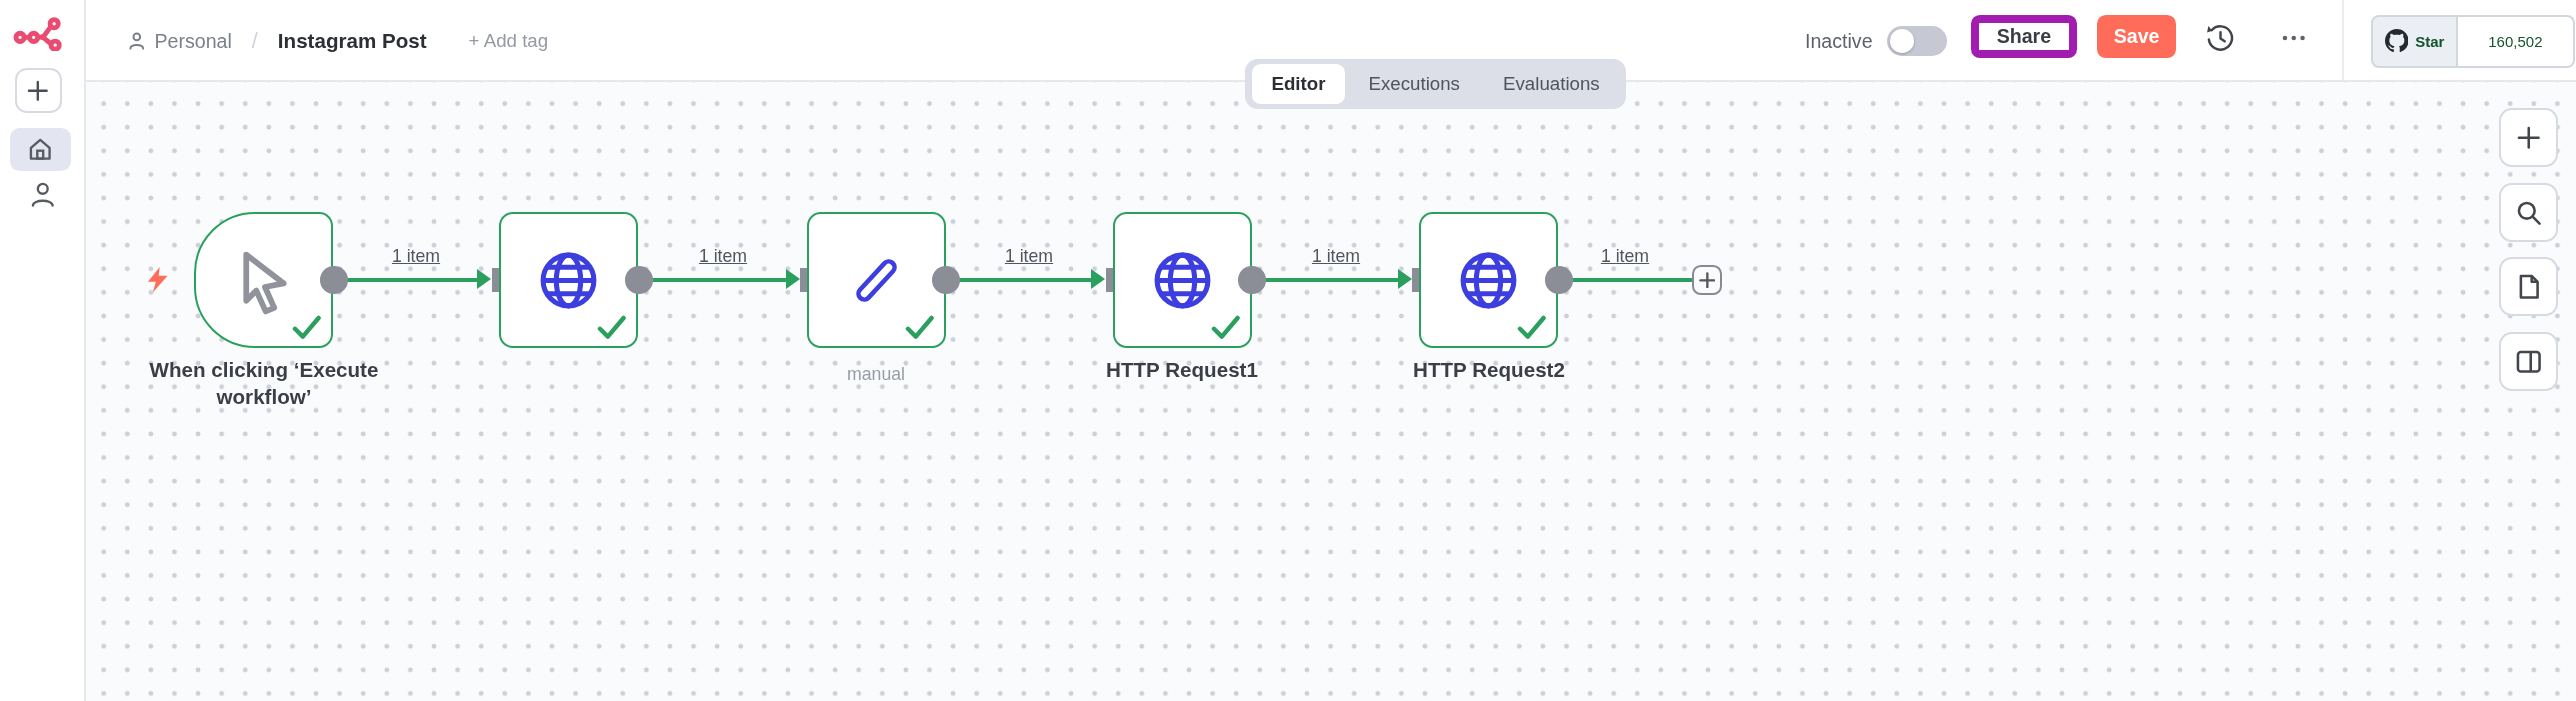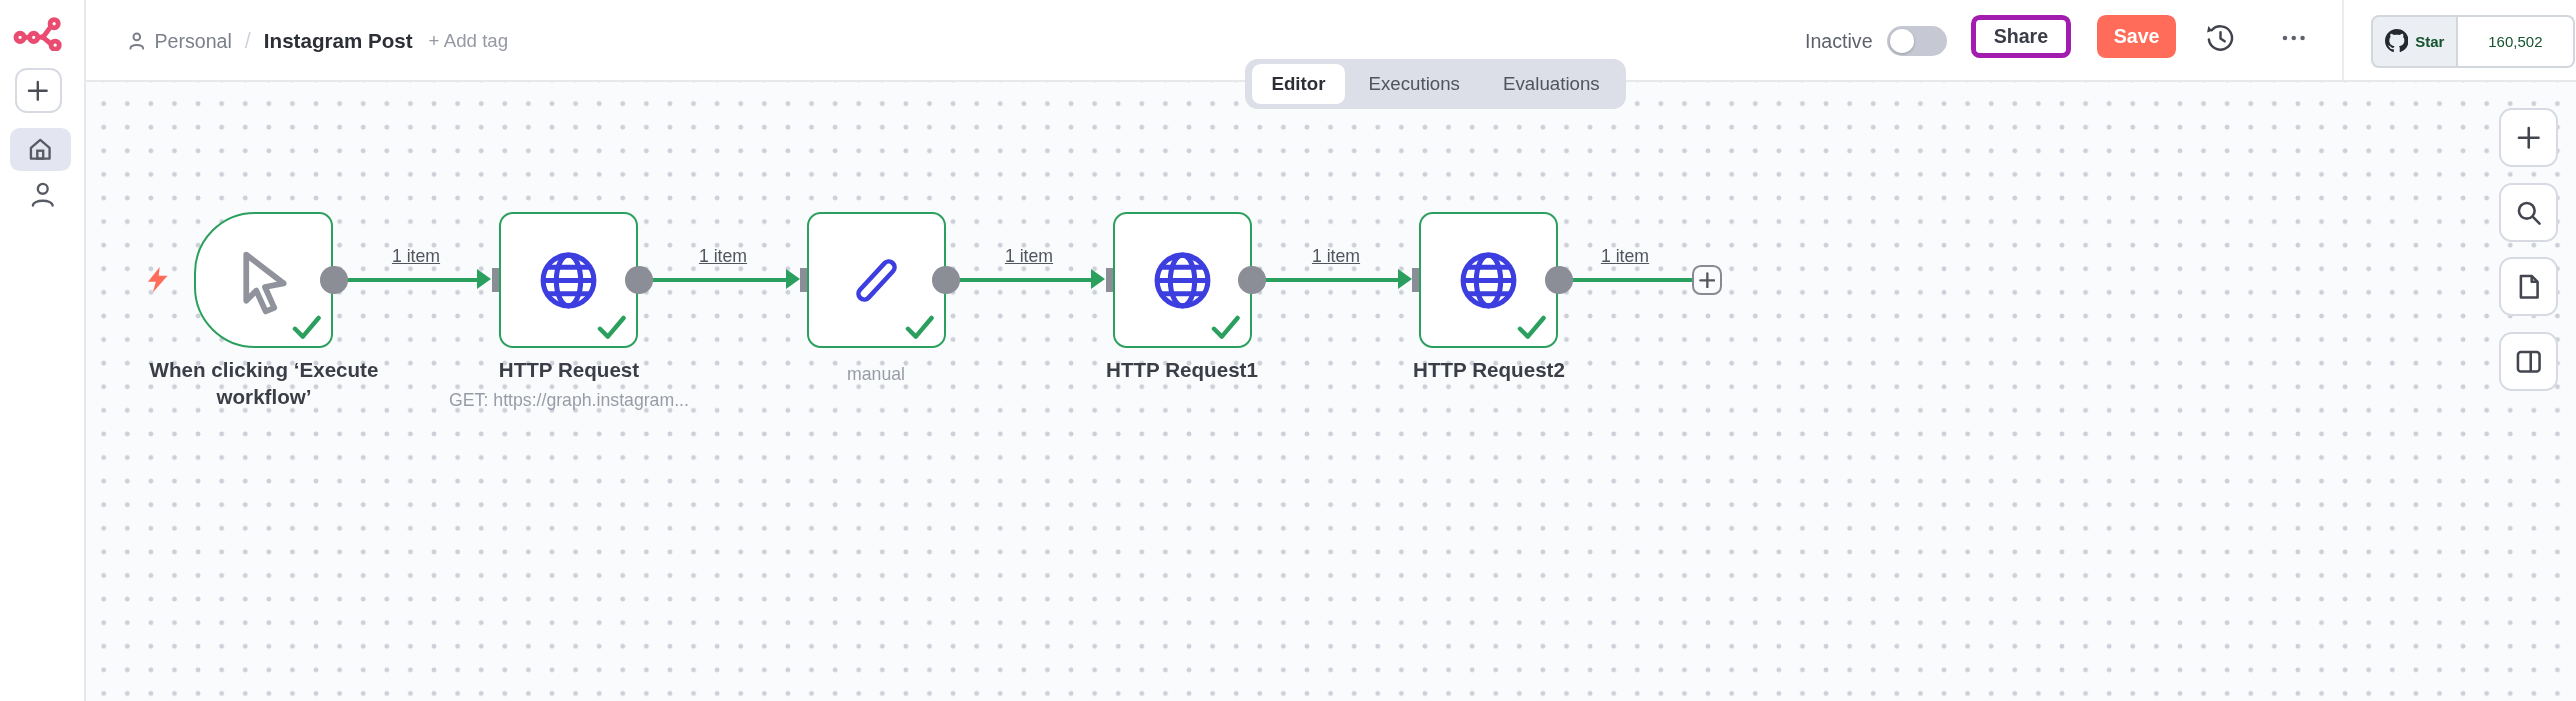--- a/index.html
+++ b/index.html
@@ -65,34 +65,34 @@
   .sb-plus { position:absolute; left:14.7px; top:68px; width:47px; height:45px; background:#fff;
     border:2px solid #d7dae2; border-radius:11.8px; display:flex; align-items:center; justify-content:center; cursor:pointer; }
   .sb-home { position:absolute; left:9.8px; top:128px; width:61px; height:43px; background:#e3e6f0;
     border-radius:9.8px; display:flex; align-items:center; justify-content:center; cursor:pointer; }
   .sb-user { position:absolute; left:27.5px; top:179px; width:31px; height:31px;
     display:flex; align-items:center; justify-content:center; cursor:pointer; }
 
   
   .topbar { position:absolute; left:86px; top:0; width:2490px; height:82px; background:#fff;
     border-bottom:2px solid #e7e8ec; z-index:6; }
-  .crumbs { position:absolute; left:41px; top:0; height:82px; display:flex; align-items:center; gap:13px; }
+  .crumbs { position:absolute; left:41px; top:0; height:82px; display:flex; align-items:center; gap:20px; }
   .crumb-proj { display:flex; align-items:center; gap:7.9px; color:#7b7f8a; font-size:19.6px; cursor:pointer; }
   .crumb-sep { color:#cfd3db; font-size:21.6px; }
   .crumb-title { color:#2d2f37; font-size:20.6px; font-weight:bold; cursor:text; }
-  .addtag { color:#9599a4; font-size:18.7px; margin-left:3px; cursor:pointer; }
+  .addtag { color:#9599a4; font-size:18.7px; margin-left:22px; cursor:pointer; }
 
   .activator { position:absolute; left:1719px; top:0; height:82px; display:flex; align-items:center; gap:14.7px; }
   .inactive-label { color:#5d616b; font-size:19.6px; }
   .toggle { width:60px; height:29.5px; border-radius:15.7px; background:#c6c9d3; position:relative; cursor:pointer; }
   .toggle .knob { position:absolute; left:2.9px; top:2.9px; width:23.6px; height:23.6px; border-radius:50%; background:#fff;
     box-shadow:0 1px 2.9px rgba(0,0,0,.25); }
 
   .btn-share { position:absolute; left:1885px; top:14.7px; height:43px; padding:0 17.7px; background:#fff;
-    border:5px solid #a21caf; border-radius:8.8px; font-size:19.6px; font-weight:bold; color:#3a3d47;
+    border:8px solid #a21caf; border-radius:8.8px; font-size:19.6px; font-weight:bold; color:#3a3d47;
     display:flex; align-items:center; cursor:pointer; }
   .btn-save { position:absolute; left:2011px; top:14.7px; height:43px; padding:0 16.7px; background:#ff6d5a;
     border:none; border-radius:8.8px; font-size:19.6px; font-weight:bold; color:#fff;
     display:flex; align-items:center; cursor:pointer; }
   .hist-btn { position:absolute; left:2119px; top:22.6px; width:31px; height:31px; cursor:pointer; }
   .more-btn { position:absolute; left:2192px; top:22.6px; width:31px; height:31px; cursor:pointer;
     display:flex; align-items:center; justify-content:center; }
   .hdr-divider { position:absolute; left:2256px; top:0; width:2px; height:80px; background:#ebecf0; }
 
   .gh { position:absolute; left:2285px; top:14.7px; height:53px; display:flex; cursor:pointer;
@@ -209,24 +209,20 @@
     </div>
 
     <div class="outdot d1"></div>
     <div class="outdot d2"></div>
     <div class="outdot d3"></div>
     <div class="outdot d4"></div>
     <div class="outdot d5"></div>
 
     <div class="nlabel l1">
       <div class="ntitle">When clicking ‘Execute workflow’</div>
-    </div>
-    <div class="nlabel l2">
-      <div class="ntitle">HTTP Request</div>
-      <div class="nsub">GET: https://graph.instagram...</div>
     </div>
     <div class="nlabel l3">
       <div class="nsub">manual</div>
     </div>
     <div class="nlabel l4">
       <div class="ntitle">HTTP Request1</div>
     </div>
     <div class="nlabel l5">
       <div class="ntitle">HTTP Request2</div>
     </div>

